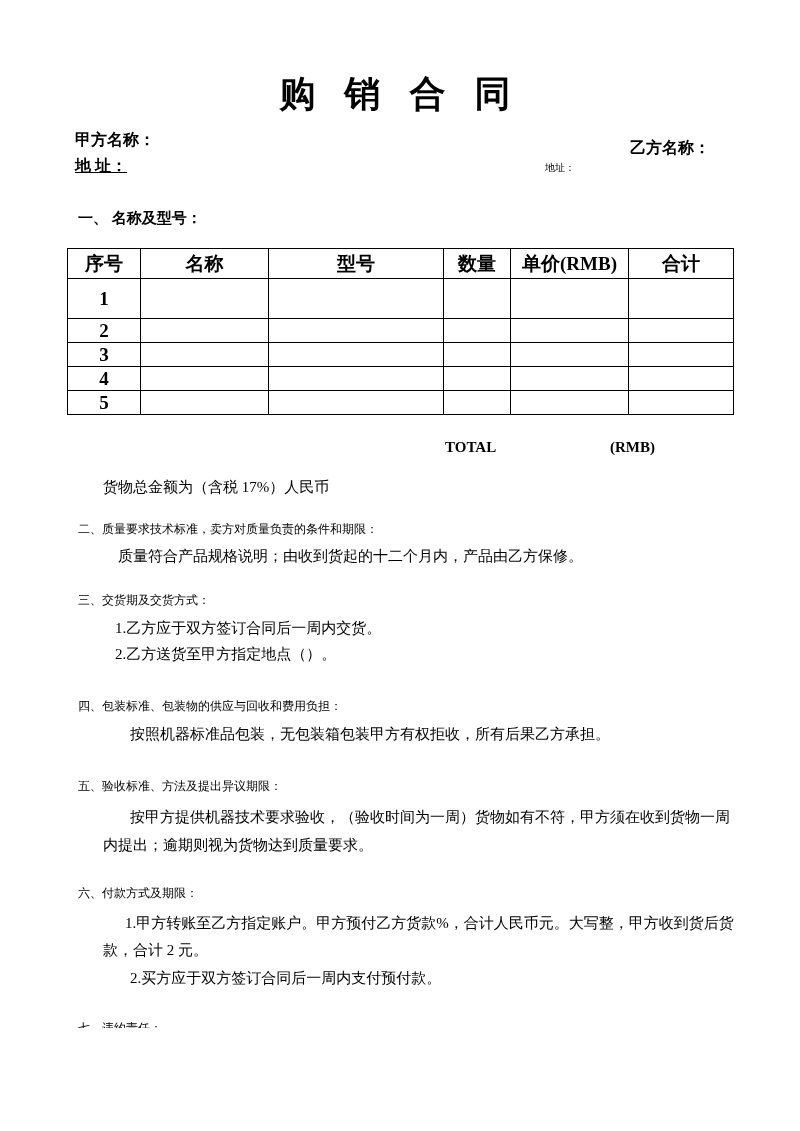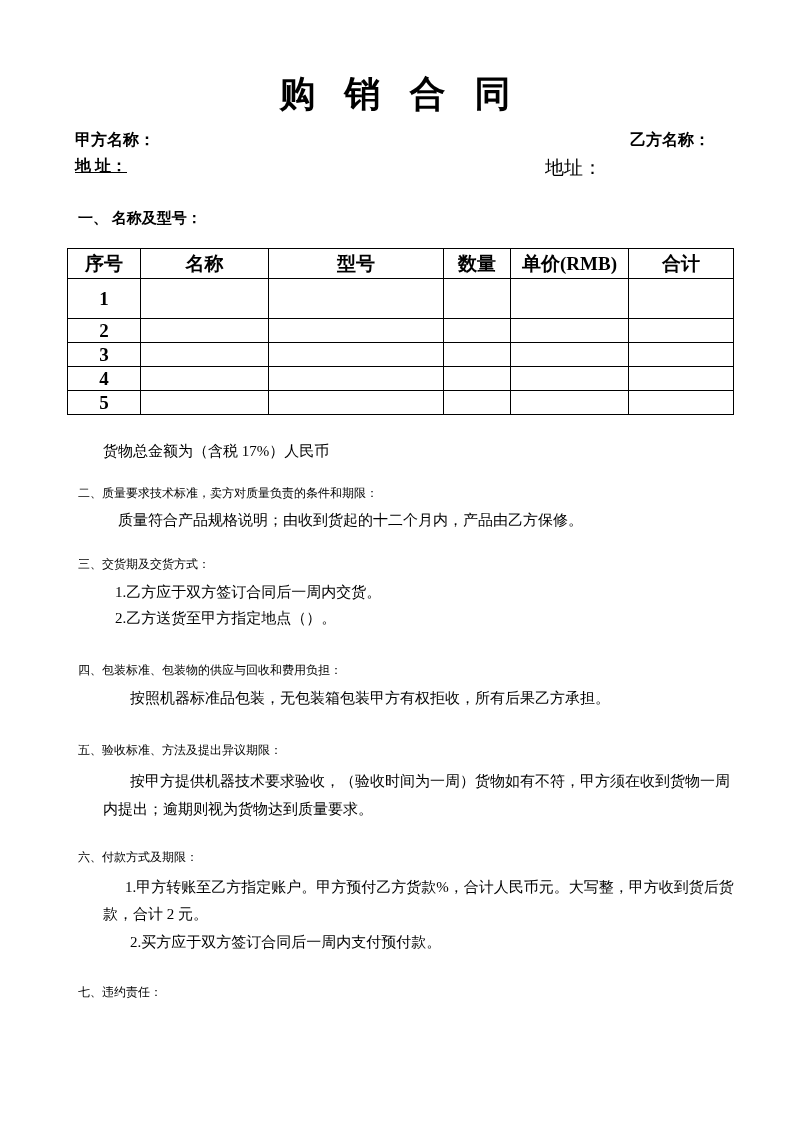--- a/index.html
+++ b/index.html
@@ -16,23 +16,23 @@
     text-align: center;
     font-size: 36px; font-weight: bold;
     letter-spacing: 10px; line-height: 40px;
   }
 
   .party-row { position: relative; margin-left: 75px; margin-right: 60px;
                font-size: 16px; line-height: 24px; height: 24px; }
   .party-row.first { margin-top: 14px; }
   .party-row.second { margin-top: 2px; text-decoration: underline; }
   .bold { font-weight: bold; }
-  .abs { position: absolute; top: 0; }
+  .abs { position: absolute; top: 8px; }
   .party-b-name { left: 555px; }
-  .party-b-addr { left: 470px; font-size: 19px; font-weight: normal; top: 2px; }
+  .party-b-addr { left: 470px; font-size: 10px; font-weight: normal; top: 2px; }
 
   .sec1-heading { margin: 30px 0 0 78px; font-size: 15px; font-weight: bold; line-height: 20px; }
 
   table.items { margin: 20px 0 0 67px; border-collapse: collapse; table-layout: fixed; width: 666px; }
   table.items th, table.items td { border: 1px solid #000; padding: 0 4px; font-size: 19px; }
   table.items th { font-weight: bold; text-align: center; height: 30px; }
   table.items td { height: 24px; }
   table.items tr.tall td { height: 40px; }
   table.items td.seq { text-align: center; font-weight: bold; }
 
@@ -140,20 +140,24 @@
         <td class="seq">5</td>
         <td></td>
         <td></td>
         <td></td>
         <td></td>
         <td></td>
       </tr>
     </tbody>
   </table>
 
+  <div class="total-row">
+    <span class="bold abs total-label">TOTAL</span>
+    <span class="bold abs total-currency">(RMB)</span>
+  </div>
 
   <p class="amount-note">货物总金额为（含税 17%）人民币</p>
 
   <section class="sec" id="sec2">
     <h2>二、质量要求技术标准，卖方对质量负责的条件和期限：</h2>
     <p>质量符合产品规格说明；由收到货起的十二个月内，产品由乙方保修。</p>
   </section>
 
   <section class="sec" id="sec3">
     <h2>三、交货期及交货方式：</h2>

